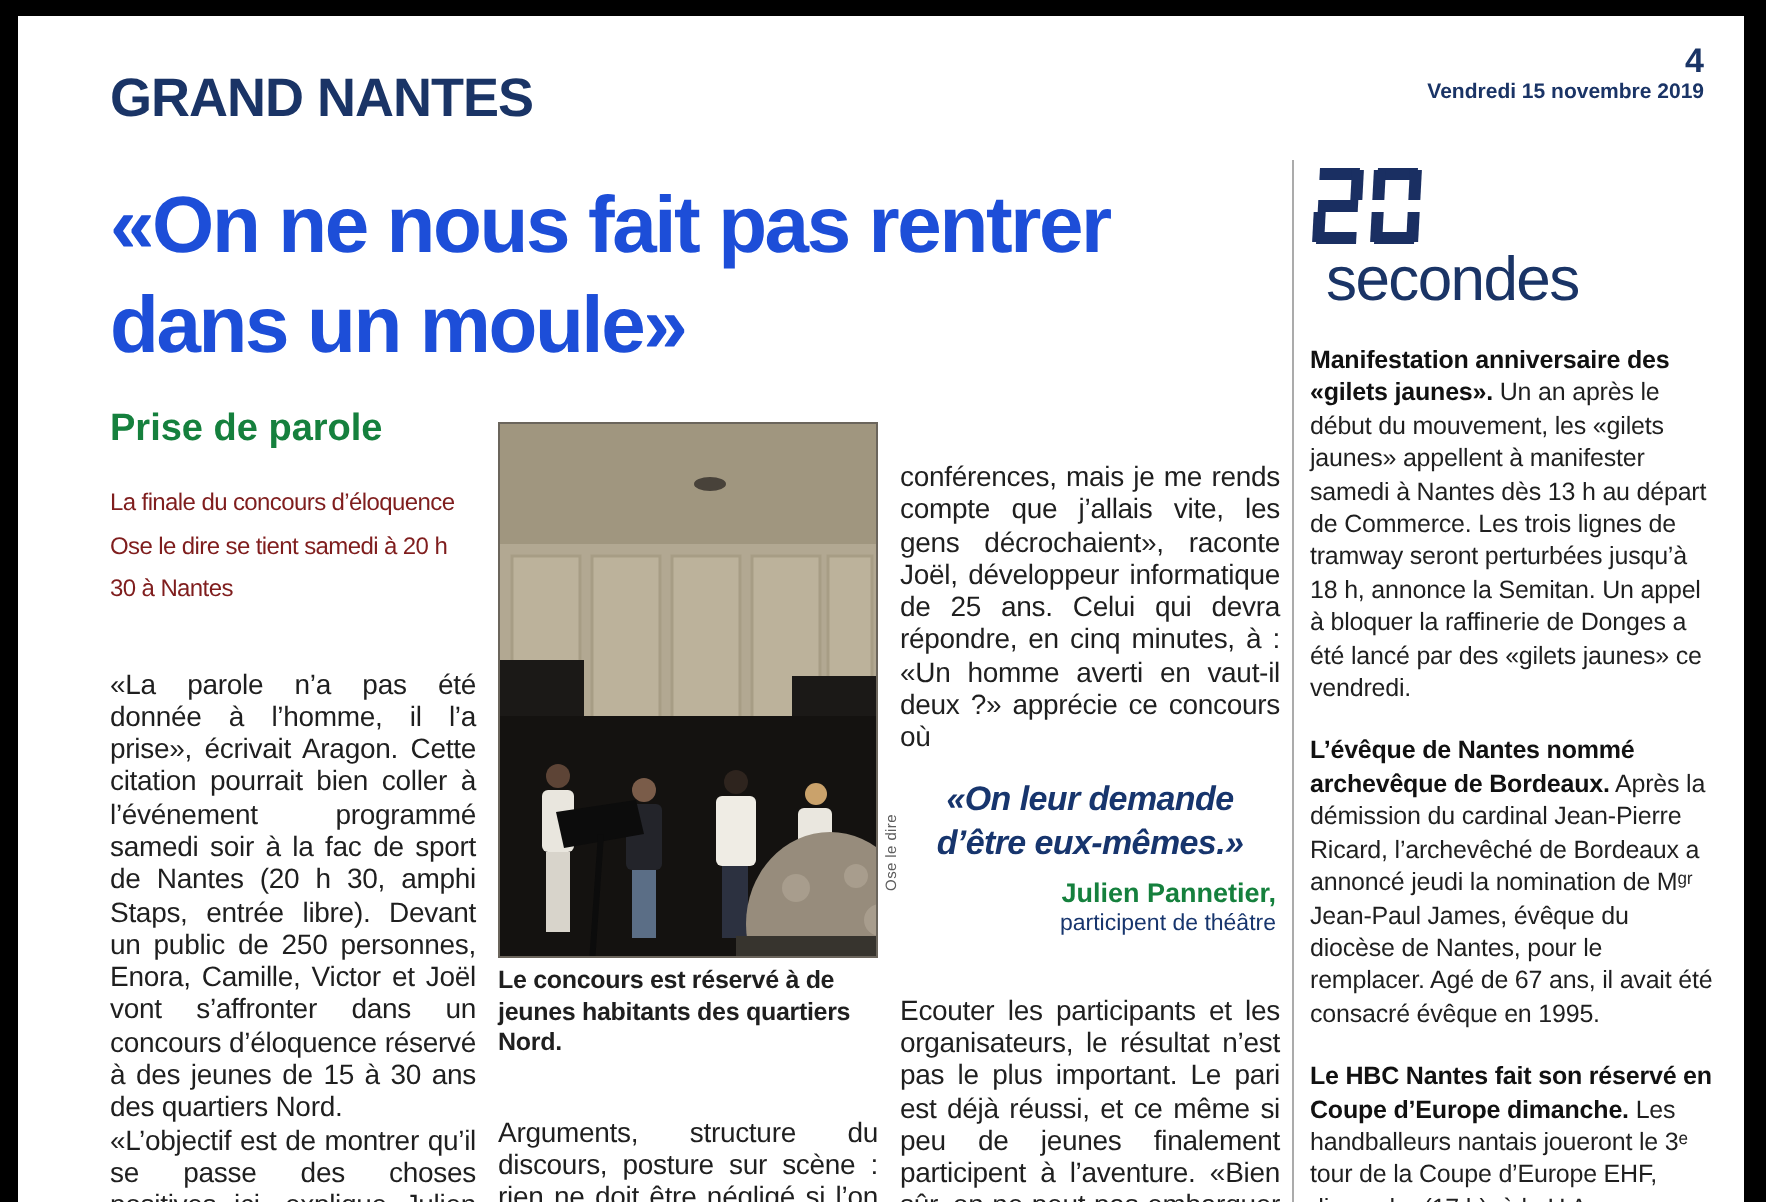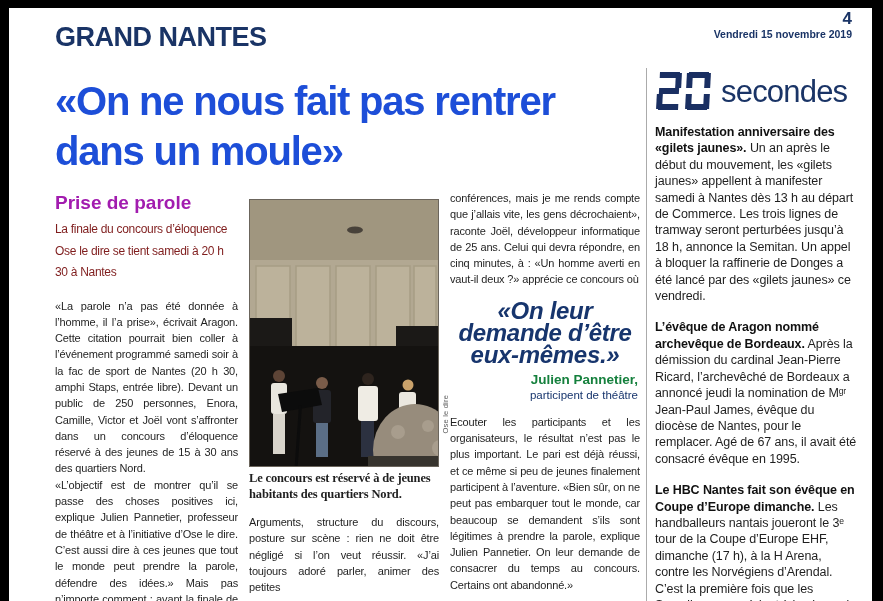--- a/index.html
+++ b/index.html
@@ -4,21 +4,21 @@
 <style>
   html,body{margin:0;padding:0;}
   body{
     width:883px;height:601px;position:relative;background:#000;
     font-family:"Liberation Sans","DejaVu Sans",sans-serif;
     -webkit-font-smoothing:antialiased;overflow:hidden;
   }
   .page{
     position:absolute;left:9px;top:8px;width:863px;height:593px;
     background:#ffffff;overflow:hidden;box-sizing:border-box;
-    padding:2px 14px 0 46px;color:#1f1f1f;
+    padding:14px 14px 0 46px;color:#1f1f1f;
   }
   
   .masthead{display:flex;justify-content:space-between;align-items:flex-start;height:52px;}
   .section-title{
     color:#1a3466;font-size:27px;font-weight:bold;letter-spacing:-.5px;margin-top:12px;
   }
   .page-info{text-align:right;color:#1a3466;margin-right:6px;}
   .page-number{font-size:17px;font-weight:bold;line-height:18px;}
   .page-date{font-size:10.5px;font-weight:bold;line-height:13px;}
   
@@ -30,44 +30,44 @@
   }
   
   .headline{
     color:#1d4ed8;font-size:40px;font-weight:bold;line-height:50px;
     letter-spacing:-1.2px;width:500px;margin:8px 0 14px 0;
   }
   
   .columns{display:flex;gap:11px;}
   .col{width:183px;flex:0 0 183px;}
   .col.mid,.col.right{width:190px;flex:0 0 190px;}
-  .kicker{color:#a21caf;font-size:19px;font-weight:bold;margin:2px 0 5px 0;}
+  .kicker{color:#15803d;font-size:19px;font-weight:bold;margin:2px 0 15px 0;}
   .standfirst{color:#7f1d1d;font-size:12px;line-height:21.5px;letter-spacing:-.3px;margin-bottom:14px;}
-  .body-text{font-size:11px;line-height:16.3px;letter-spacing:-.15px;text-align:justify;}
+  .body-text{font-size:14px;line-height:16.3px;letter-spacing:-.15px;text-align:justify;margin-top:28px;}
   .body-text p{margin:0;}
   .photo-wrap{position:relative;width:190px;margin-top:9px;}
   .photo-frame{border:1px solid #6b655c;line-height:0;}
   .photo-credit{
     position:absolute;right:-11px;bottom:34px;
     writing-mode:vertical-rl;transform:rotate(180deg);
     font-size:7.5px;color:#5d5d5d;letter-spacing:.2px;
   }
   .photo-caption{
     font-size:12.5px;line-height:15.5px;font-weight:bold;letter-spacing:-.15px;
-    margin:4px 0 12px 0;text-align:left;font-family:Liberation Serif, serif;
+    margin:4px 0 12px 0;text-align:left;
   }
   .pullquote{
-    color:#17356d;font-size:24px;line-height:22px;font-weight:bold;font-style:italic;
+    color:#17356d;font-size:17px;line-height:22px;font-weight:bold;font-style:italic;
     text-align:center;letter-spacing:-.3px;margin:12px 4px 6px 4px;
   }
   .quote-attrib{text-align:right;margin:0 2px 12px 0;}
   .quote-author{color:#15803d;font-size:13.5px;font-weight:bold;line-height:16px;}
   .quote-role{color:#17356d;font-size:11.5px;line-height:14px;}
   
-  .sb-logo{display:flex;align-items:flex-end;margin:4px 0 14px 0;}
+  .sb-logo{display:flex;align-items:flex-start;margin:4px 0 14px 0;flex-direction:column;}
   .sb-logo .word{
     color:#1a3466;font-size:31px;font-weight:400;letter-spacing:-.8px;margin-left:8px;
   }
   .sr{position:absolute;width:1px;height:1px;overflow:hidden;clip:rect(0 0 0 0);}
   .sb-item{font-size:12.5px;line-height:16.4px;letter-spacing:-.1px;margin-bottom:15px;}
   .sb-item .sb-title{font-weight:bold;color:#111;margin-top:10px;}
   .seg{fill:#1a2f62;}
 </style>
 </head>
 <body>
@@ -186,24 +186,24 @@
         </svg>
         <span class="word">secondes</span>
       </div>
 
       <div class="sb-item">
         <span class="sb-title">Manifestation anniversaire des «gilets jaunes».</span>
         <span>Un an après le début du mouvement, les «gilets jaunes» appellent à manifester samedi à Nantes dès 13 h au départ de Commerce. Les trois lignes de tramway seront perturbées jusqu’à 18 h, annonce la Semitan. Un appel à bloquer la raffinerie de Donges a été lancé par des «gilets jaunes» ce vendredi.</span>
       </div>
 
       <div class="sb-item">
-        <span class="sb-title">L’évêque de Aragon nommé archevêque de Bordeaux.</span>
+        <span class="sb-title">L’évêque de Nantes nommé archevêque de Bordeaux.</span>
         <span>Après la démission du cardinal Jean-Pierre Ricard, l’archevêché de Bordeaux a annoncé jeudi la nomination de Mᵍʳ Jean-Paul James, évêque du diocèse de Nantes, pour le remplacer. Agé de 67 ans, il avait été consacré évêque en 1995.</span>
       </div>
 
       <div class="sb-item">
-        <span class="sb-title">Le HBC Nantes fait son évêque en Coupe d’Europe dimanche.</span>
+        <span class="sb-title">Le HBC Nantes fait son réservé en Coupe d’Europe dimanche.</span>
         <span>Les handballeurs nantais joueront le 3ᵉ tour de la Coupe d’Europe EHF, dimanche (17 h), à la H Arena, contre les Norvégiens d’Arendal. C’est la première fois que les Scandinaves accèdent à la phase de poule de la coupe. Le match retour aura lieu le 23 ou le 24 septembre.</span>
       </div>
     </div>
 
   </div>
 </div>
 
 </body></html>

